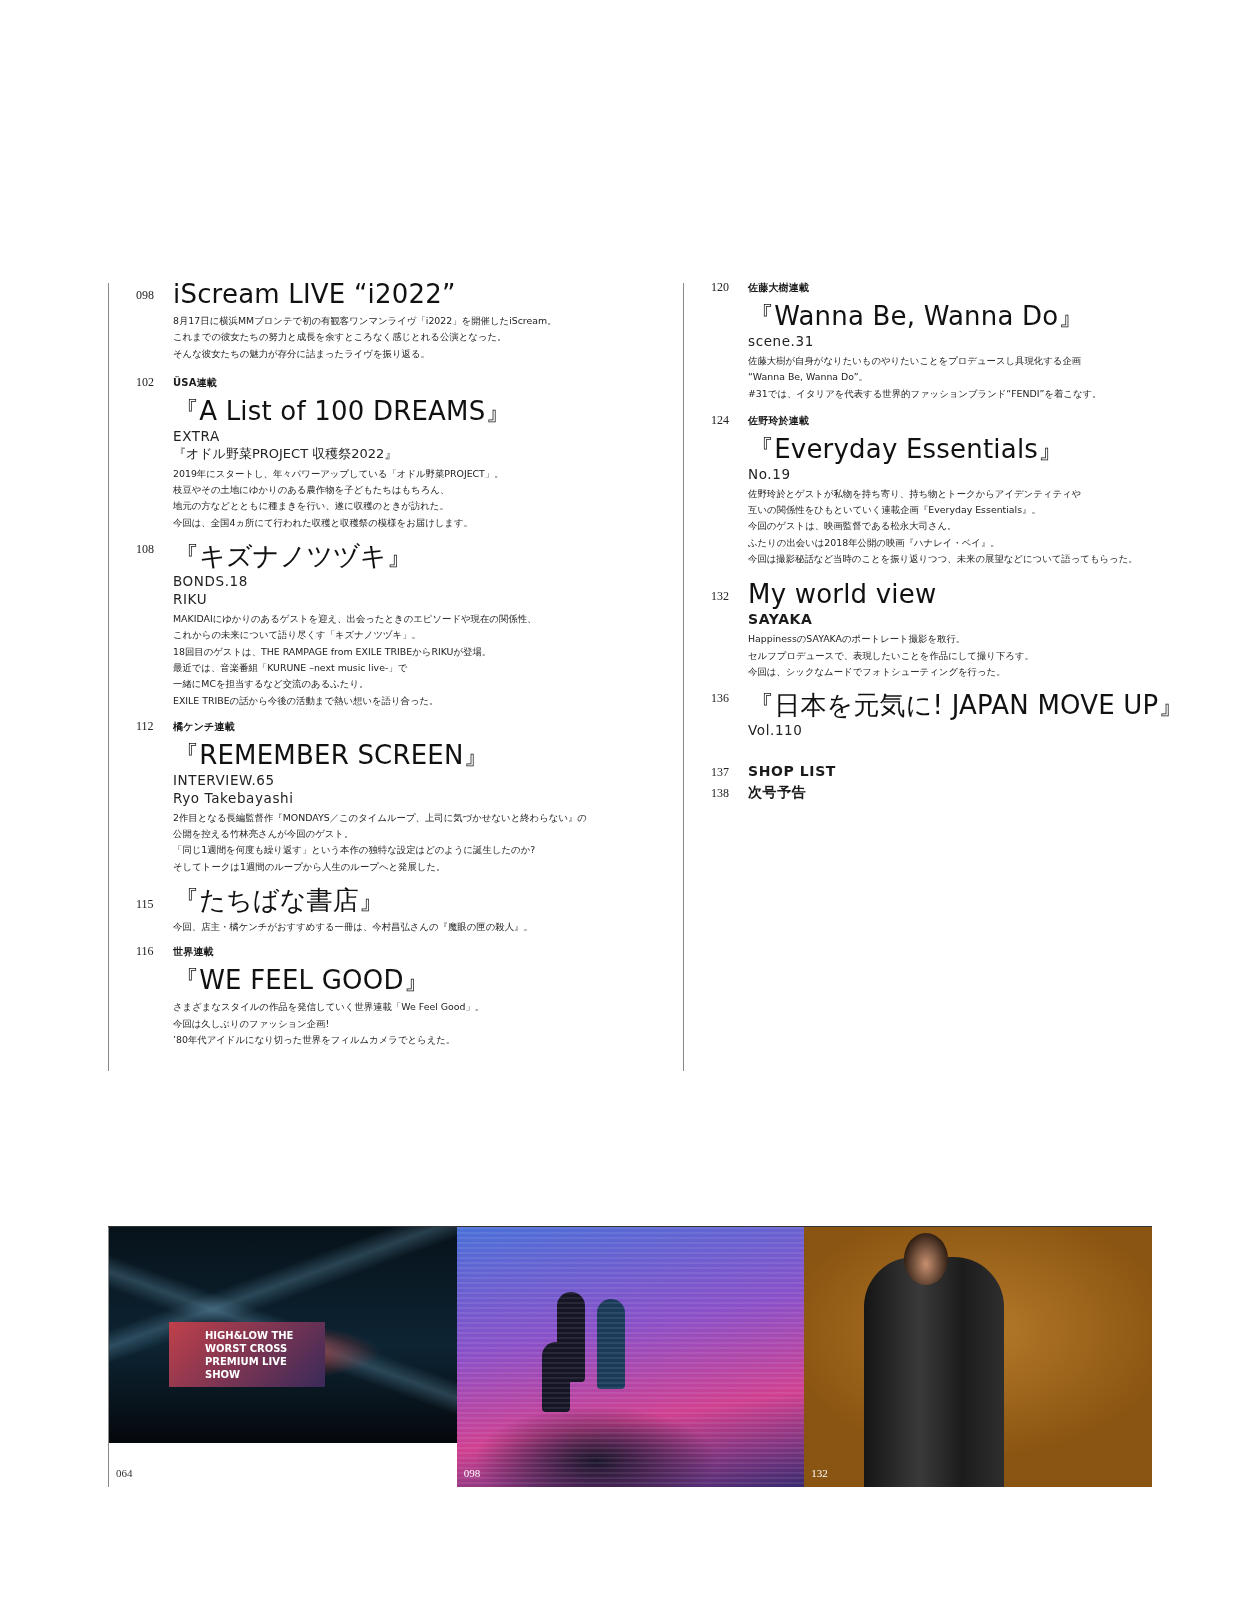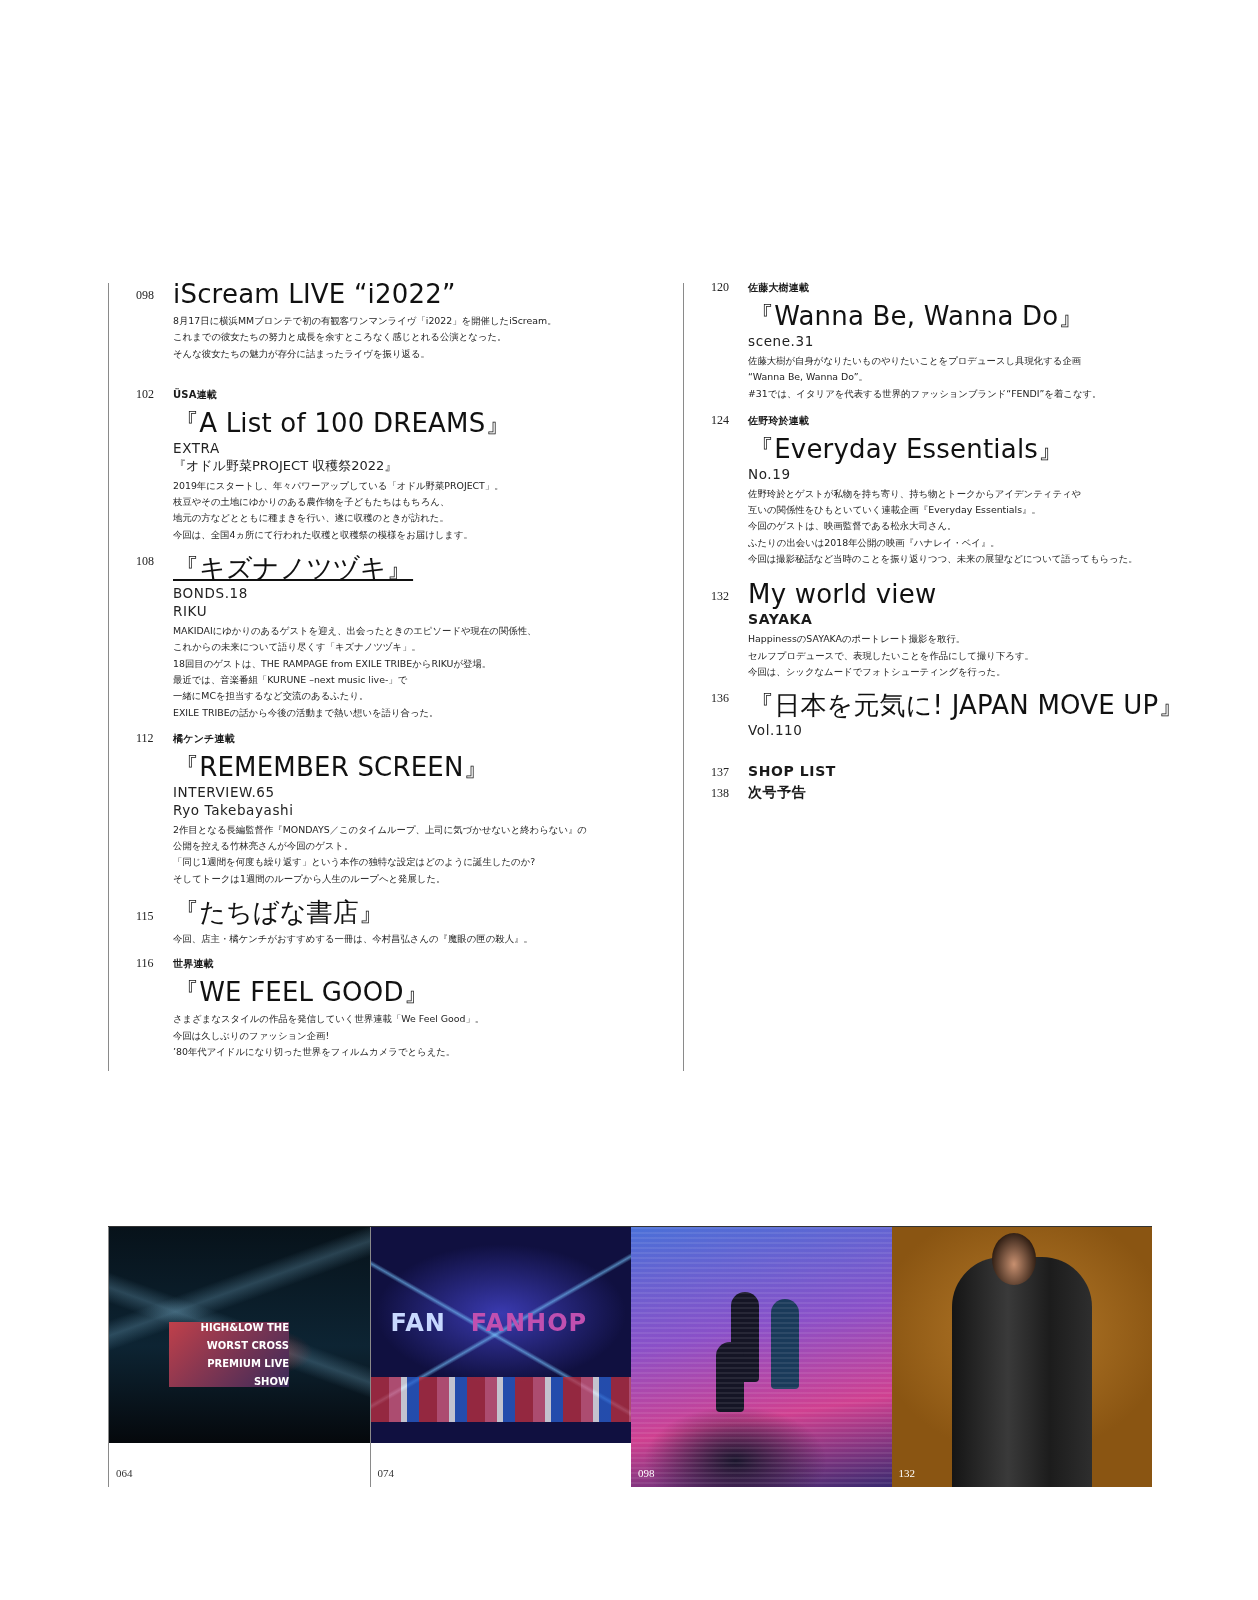--- a/index.html
+++ b/index.html
@@ -49,22 +49,22 @@
   .p1 .img {
     background:
       radial-gradient(ellipse 40% 18% at 50% 58%, rgba(200,60,60,0.85), rgba(60,20,40,0) 70%),
       linear-gradient(160deg, transparent 30%, rgba(140,200,230,0.25) 35%, transparent 40%),
       linear-gradient(200deg, transparent 45%, rgba(140,200,230,0.25) 50%, transparent 55%),
       linear-gradient(180deg, #07121a 0%, #0d2433 55%, #05080c 100%);
   }
   .p1 .screen {
     position: absolute; left: 60px; top: 95px; width: 120px; height: 65px;
     background: linear-gradient(135deg, #c0404a, #3a2a5a);
-    color: #fff; font-size: 10px; font-weight: bold; text-align: right;
-    display: flex; flex-direction: column; justify-content: center; line-height: 18px;
+    color: #fff; font-size: 10px; font-weight: bold; text-align: left;
+    display: flex; flex-direction: column; justify-content: center; line-height: 13px; padding-left: 36px;
   }
   .p2 .img {
     background:
       linear-gradient(30deg, transparent 48%, rgba(120,200,255,0.6) 49%, transparent 50%),
       linear-gradient(150deg, transparent 48%, rgba(120,200,255,0.6) 49%, transparent 50%),
       radial-gradient(ellipse 60% 40% at 50% 40%, #3a3ab0, #101040 80%),
       #0a0a2a;
   }
   .p2 .sign {
     position: absolute; left: 20px; top: 82px; font-size: 24px; font-weight: bold;
@@ -108,35 +108,35 @@
 <div class="col col-left">
 
   <div class="entry" style="margin-top:-4px;">
     <span class="page-num" style="top:9px;">098</span>
     <div class="title-xl">iScream LIVE “i2022”</div>
     <div class="body-text">8月17日に横浜MMブロンテで初の有観客ワンマンライヴ「i2022」を開催したiScream。
 これまでの彼女たちの努力と成長を余すところなく感じとれる公演となった。
 そんな彼女たちの魅力が存分に詰まったライヴを振り返る。</div>
   </div>
 
-  <div class="entry" style="margin-top:24px;">
+  <div class="entry" style="margin-top:12px;">
     <span class="page-num" style="top:1px;">102</span>
     <div class="kicker">ÜSA連載</div>
     <div class="title-xl" style="margin-top:4px;">『A List of 100 DREAMS』</div>
     <div class="sub">EXTRA</div>
     <div class="sub2">『オドル野菜PROJECT 収穫祭2022』</div>
     <div class="body-text">2019年にスタートし、年々パワーアップしている「オドル野菜PROJECT」。
 枝豆やその土地にゆかりのある農作物を子どもたちはもちろん、
 地元の方などとともに種まきを行い、遂に収穫のときが訪れた。
 今回は、全国4ヵ所にて行われた収穫と収穫祭の模様をお届けします。</div>
   </div>
 
   <div class="entry" style="margin-top:10px;">
     <span class="page-num" style="top:1px;">108</span>
-    <div class="title-xl" style="margin-top:4px;text-decoration:underline;">『キズナノツヅキ』</div>
+    <div class="title-xl" style="margin-top:4px;">『キズナノツヅキ』</div>
     <div class="sub">BONDS.18</div>
     <div class="sub">RIKU</div>
     <div class="body-text">MAKIDAIにゆかりのあるゲストを迎え、出会ったときのエピソードや現在の関係性、
 これからの未来について語り尽くす「キズナノツヅキ」。
 18回目のゲストは、THE RAMPAGE from EXILE TRIBEからRIKUが登場。
 最近では、音楽番組「KURUNE –next music live-」で
 一緒にMCを担当するなど交流のあるふたり。
 EXILE TRIBEの話から今後の活動まで熱い想いを語り合った。</div>
   </div>
 
@@ -221,29 +221,20 @@
 <div class="photo-strip">
   <div class="photo p1">
     <div class="img">
       <div class="screen">
         <span>HIGH&amp;LOW THE WORST CROSS</span>
         <span>PREMIUM LIVE SHOW</span>
       </div>
     </div>
     <span class="cap">064</span>
   </div>
-  <div class="photo p2">
-    <div class="img">
-      <div class="sign">
-        <span>FAN</span><b>FANHOP</b>
-      </div>
-      <div class="stage"></div>
-    </div>
-    <span class="cap">074</span>
-  </div>
   <div class="photo p3">
     <div class="img">
       <div class="dancer" style="left:100px;top:65px;"></div>
       <div class="dancer" style="left:140px;top:72px;background:#1a3a5a;"></div>
       <div class="dancer" style="left:85px;top:115px;height:70px;"></div>
     </div>
     <span class="cap">098</span>
   </div>
   <div class="photo p4">
     <div class="img">

